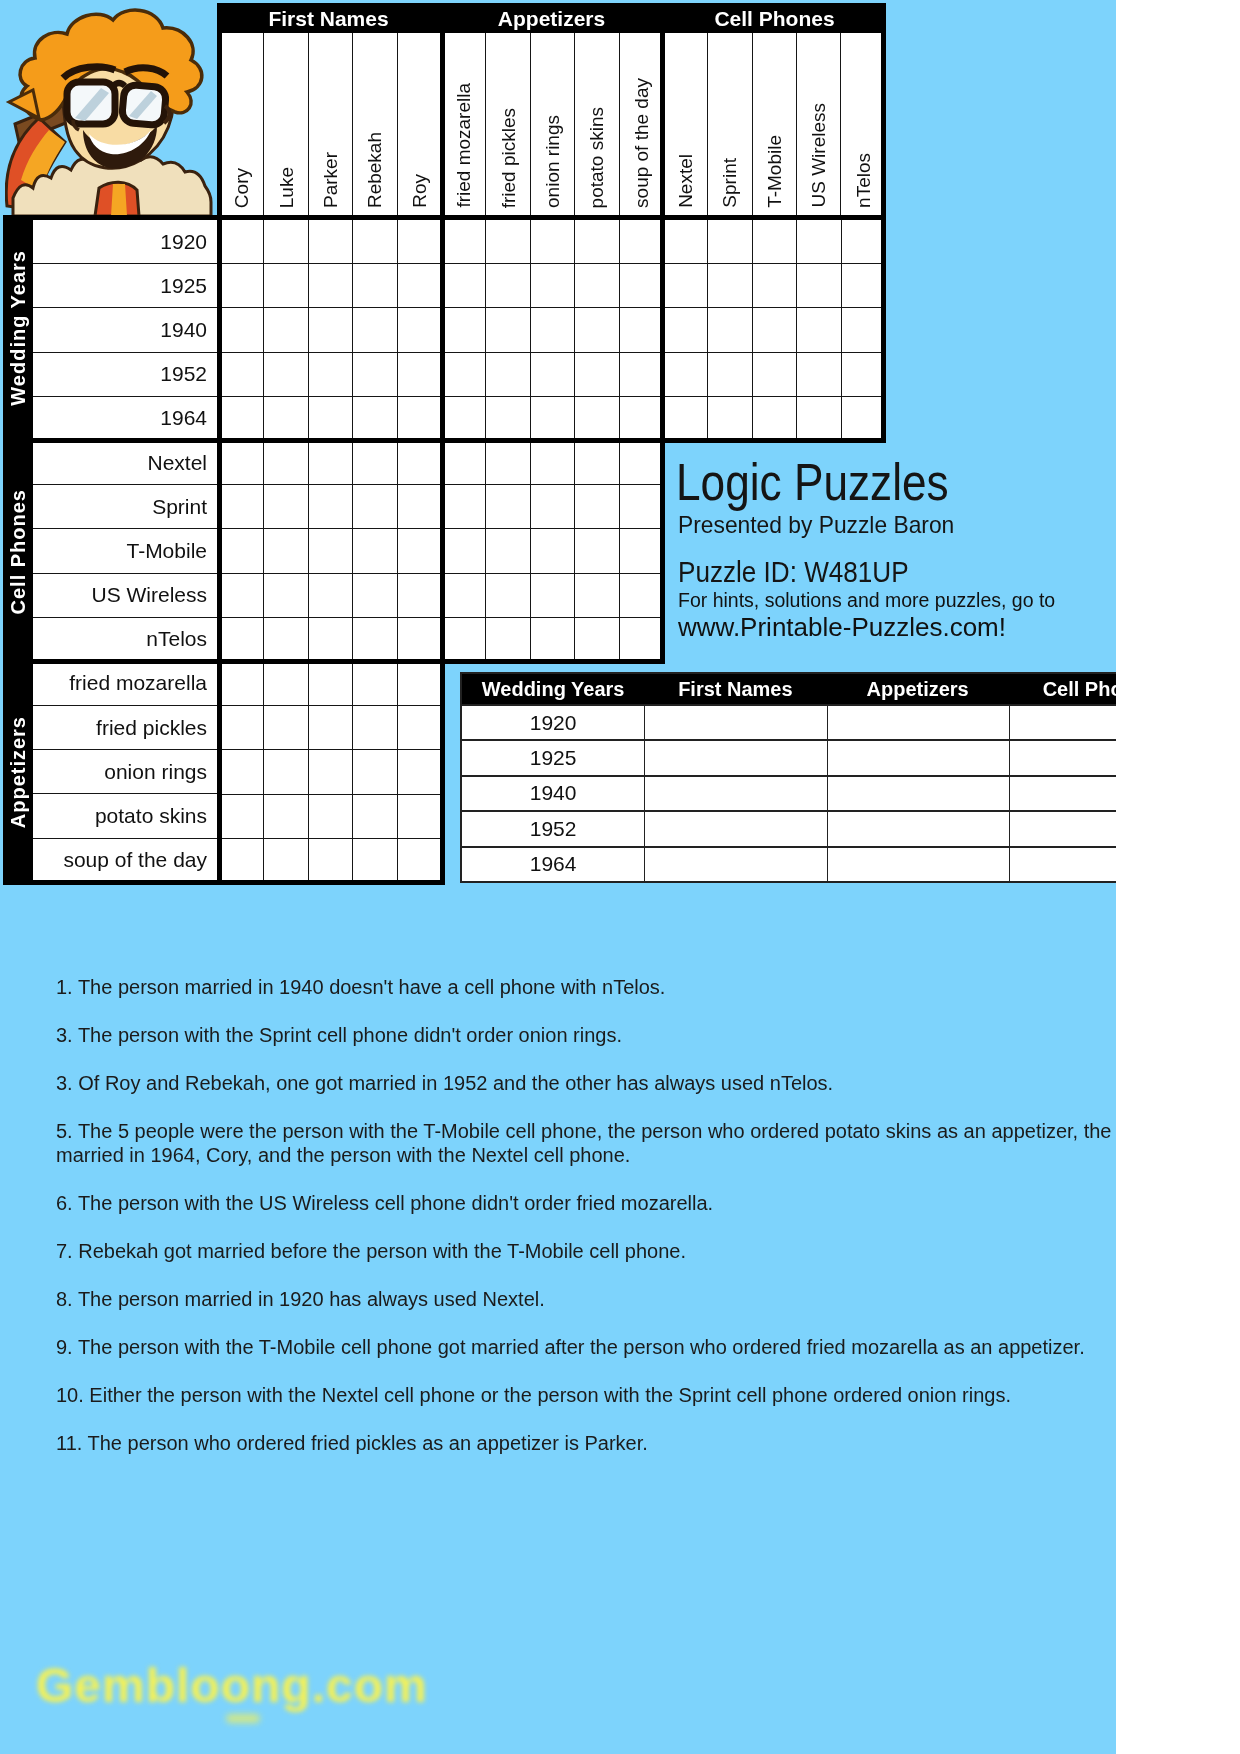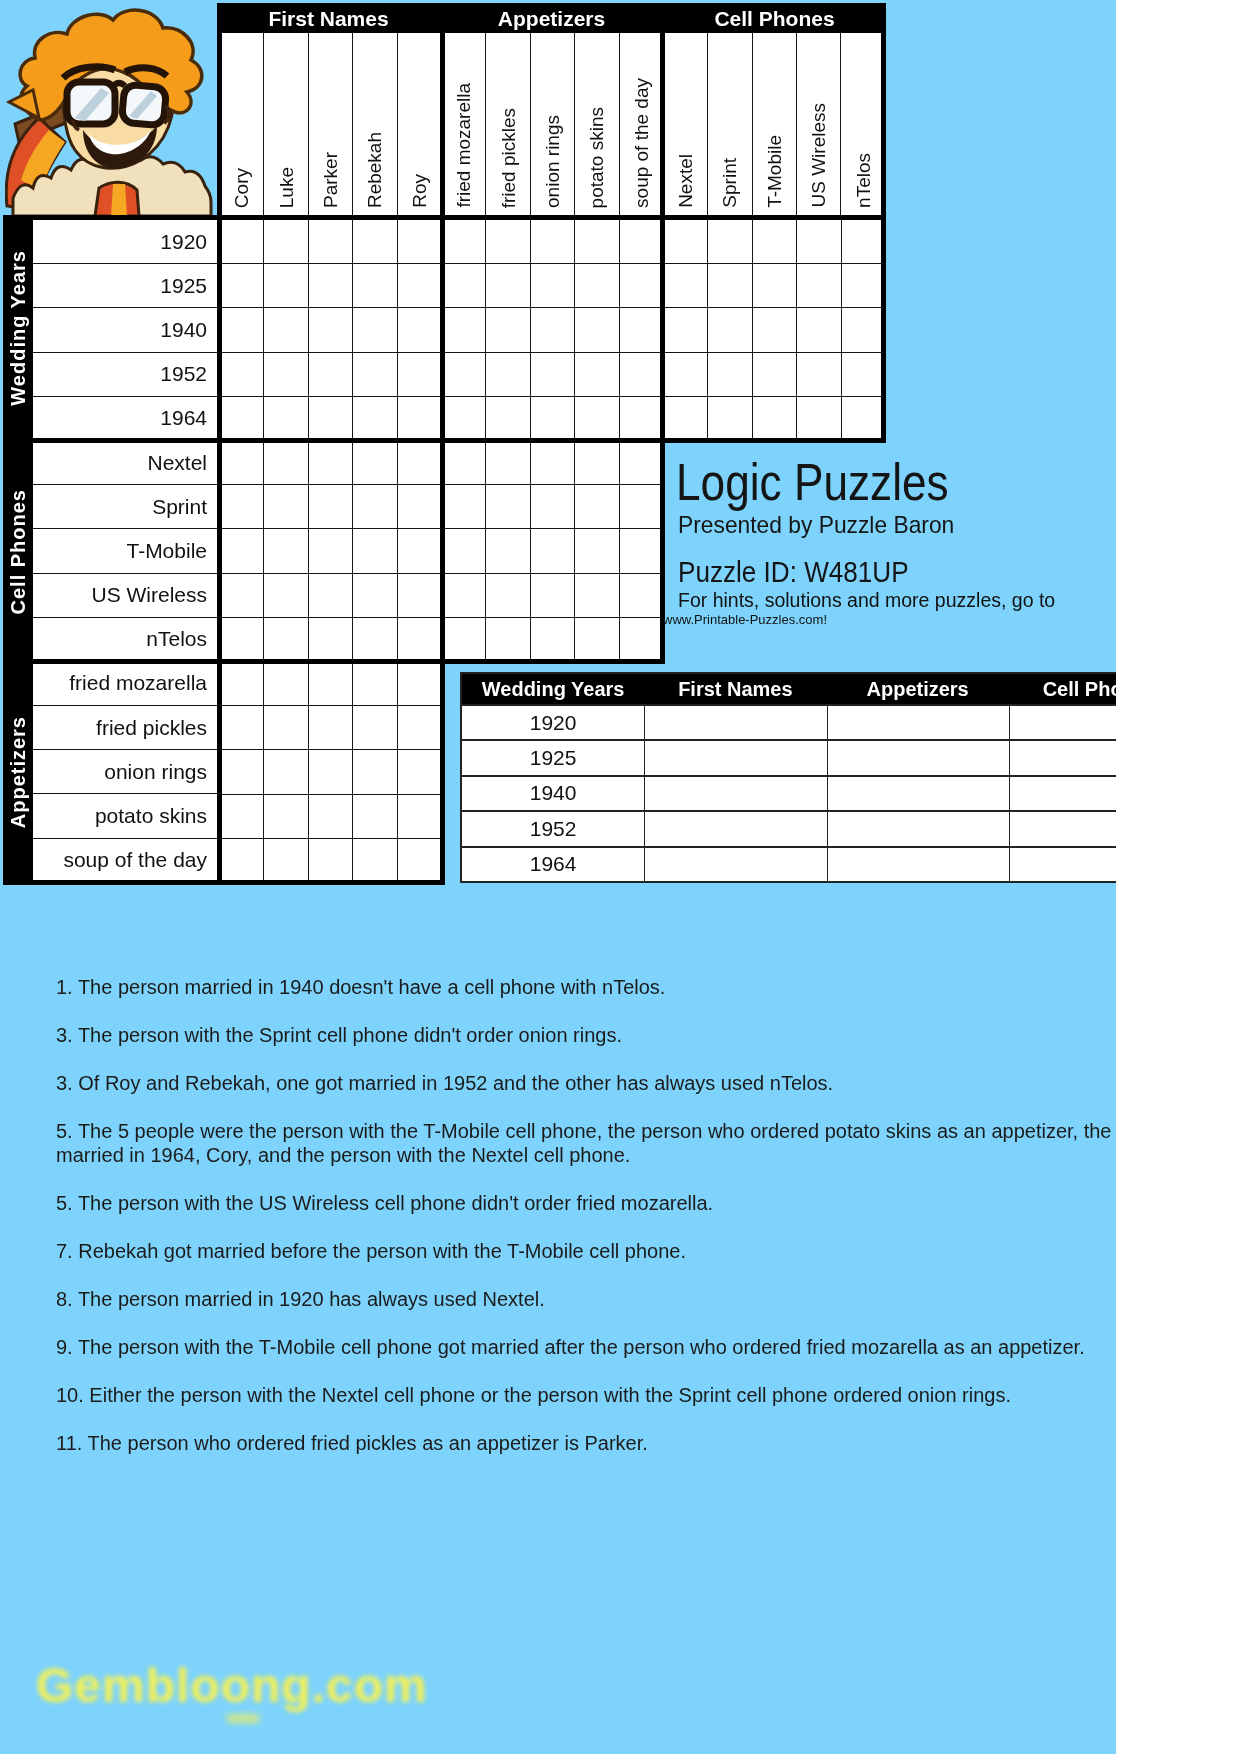--- a/index.html
+++ b/index.html
@@ -46,21 +46,21 @@
   .tl { position:absolute; background:#000; }
 
   
   .lp-title { position:absolute; left:676px; top:452px; font-size:52px; white-space:nowrap;
               transform:scaleX(.85); transform-origin:0 0; letter-spacing:0px; color:#151515; }
   .lp-sub   { position:absolute; left:678px; top:511px; font-size:24px; white-space:nowrap;
               transform:scaleX(.95); transform-origin:0 0; color:#151515; }
   .lp-id    { position:absolute; left:678px; top:556px; font-size:29px; white-space:nowrap;
               transform:scaleX(.9); transform-origin:0 0; color:#151515; }
   .lp-hint1 { position:absolute; left:678px; top:589px; font-size:19.5px; white-space:nowrap; }
-  .lp-hint2 { position:absolute; left:663px; top:612px; font-size:13px; white-space:nowrap; }
+  .lp-hint2 { position:absolute; left:678px; top:612px; font-size:26px; white-space:nowrap; }
 
   
   .sol { position:absolute; left:460px; top:672px; width:733px;
          border:2px solid #222; box-sizing:border-box; background:#fff; }
   .sol-head { display:flex; background:#000; height:30px; }
   .sol-head span { flex:1; color:#fff; font-weight:bold; font-size:20px;
                    text-align:center; line-height:30px; }
   .sol-body { display:grid; grid-template-columns:repeat(4,1fr); }
   .sol-body > div { height:35.4px; box-sizing:border-box; border-top:2px solid #222;
                     border-left:1px solid #222; display:flex; align-items:center;
@@ -396,21 +396,21 @@
         <div class="sol-cell"></div>
         <div class="sol-cell"></div>
       </div>
   </div>
 
   <div class="clues" id="clues">
       <p>1. The person married in 1940 doesn't have a cell phone with nTelos.</p>
       <p>3. The person with the Sprint cell phone didn't order onion rings.</p>
       <p>3. Of Roy and Rebekah, one got married in 1952 and the other has always used nTelos.</p>
       <p>5. The 5 people were  the person with the T-Mobile cell phone, the person who ordered potato skins as an appetizer, the person married in 1964, Cory,  and the person with the Nextel cell phone.</p>
-      <p>5. The person with the US Wireless cell phone didn't order fried mozarella.</p>
+      <p>6. The person with the US Wireless cell phone didn't order fried mozarella.</p>
       <p>7. Rebekah got married before the person with the T-Mobile cell phone.</p>
       <p>8. The person married in 1920 has always used Nextel.</p>
       <p>9. The person with the T-Mobile cell phone got married after the person who ordered fried mozarella as an appetizer.</p>
       <p>10. Either the person with the Nextel cell phone or the person with the Sprint cell phone ordered onion rings.</p>
       <p>11. The person who ordered fried pickles as an appetizer is Parker.</p>
     </div>
 
   <div class="wm" style="color: rgb(249, 242, 80);">Gembloong.com</div>
   <div class="wm-dot" style="background: rgb(249, 242, 80);"></div>
 

